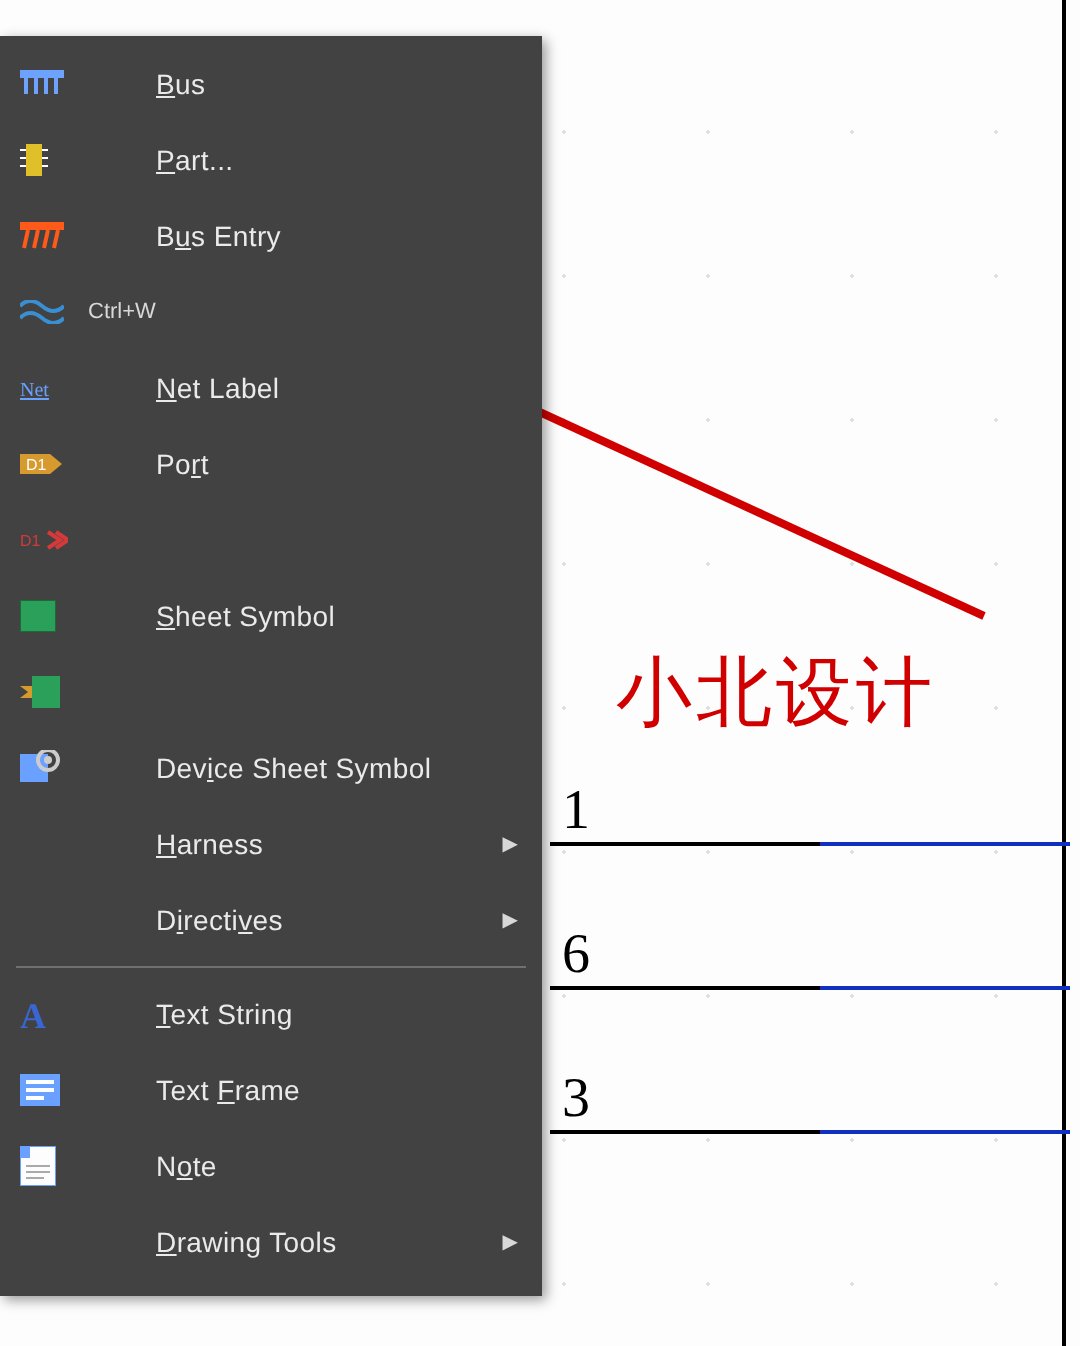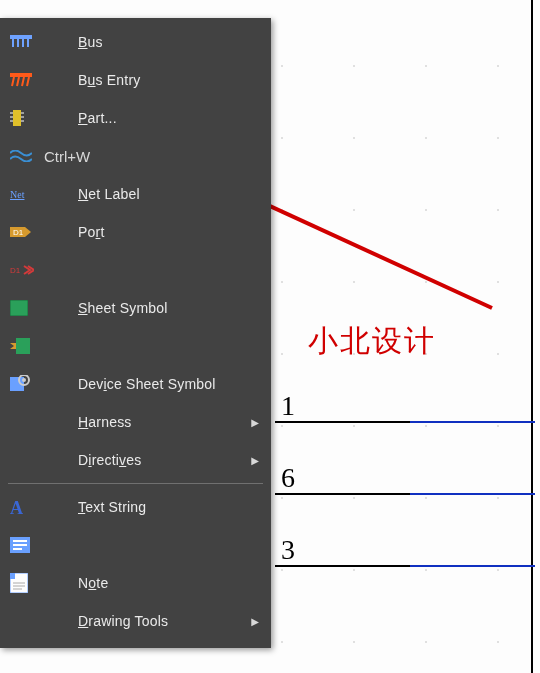--- a/index.html
+++ b/index.html
@@ -55,21 +55,21 @@
       flex: 1;
       color: #eaeaea;
       letter-spacing: .2px;
       margin-left: 34px;
     }
     .menu-item .label u {
       text-decoration: underline;
     }
     .menu-item .shortcut {
       color: #d8d8d8;
-      font-size: 15px;
+      font-size: 11px;
       margin-right: 2px;
     }
     .menu-item .arrow {
       color: #d8d8d8;
       font-size: 10px;
       margin-left: 6px;
     }
     .menu-sep {
       height: 1px;
       background: #707070;
@@ -92,21 +92,21 @@
     .pin-blue {
       position: absolute;
       width: 125px;
       height: 2px;
       background: #1030c0;
     }
     .red-text {
       position: absolute;
       color: #d00000;
       font-family: "SimSun", sans-serif;
-      font-size: 30px;
+      font-size: 38px;
       letter-spacing: 2px;
     }
     .red-arrow {
       position: absolute;
       pointer-events: none;
     }
     .outer-border {
       position: absolute;
       top: 0;
       left: 0;
@@ -156,46 +156,46 @@
             <line x1="3" y1="4" x2="3" y2="12" stroke="#6ea2ff" stroke-width="2"></line>
             <line x1="8" y1="4" x2="8" y2="12" stroke="#6ea2ff" stroke-width="2"></line>
             <line x1="13" y1="4" x2="13" y2="12" stroke="#6ea2ff" stroke-width="2"></line>
             <line x1="18" y1="4" x2="18" y2="12" stroke="#6ea2ff" stroke-width="2"></line>
           </svg>
         </span>
         <span class="label"><u>B</u>us</span>
       </div>
       <div class="menu-item">
         <span class="icon-wrap">
-          <svg width="22" height="14">
-            <rect x="0" y="0" width="22" height="4" fill="#ff5a1a"></rect>
-            <line x1="4" y1="4" x2="2" y2="13" stroke="#ff5a1a" stroke-width="2"></line>
-            <line x1="9" y1="4" x2="7" y2="13" stroke="#ff5a1a" stroke-width="2"></line>
-            <line x1="14" y1="4" x2="12" y2="13" stroke="#ff5a1a" stroke-width="2"></line>
-            <line x1="19" y1="4" x2="17" y2="13" stroke="#ff5a1a" stroke-width="2"></line>
-          </svg>
-        </span>
-        <span class="label">B<u>u</u>s Entry</span>
-      </div>
-      <div class="menu-item">
-        <span class="icon-wrap">
           <svg width="14" height="20">
             <rect x="3" y="2" width="8" height="16" fill="#e0c02a"></rect>
             <line x1="0" y1="5" x2="3" y2="5" stroke="#fff" stroke-width="1"></line>
             <line x1="0" y1="9" x2="3" y2="9" stroke="#fff" stroke-width="1"></line>
             <line x1="0" y1="13" x2="3" y2="13" stroke="#fff" stroke-width="1"></line>
             <line x1="11" y1="5" x2="14" y2="5" stroke="#fff" stroke-width="1"></line>
             <line x1="11" y1="9" x2="14" y2="9" stroke="#fff" stroke-width="1"></line>
             <line x1="11" y1="13" x2="14" y2="13" stroke="#fff" stroke-width="1"></line>
           </svg>
         </span>
         <span class="label"><u>P</u>art...</span>
       </div>
       <div class="menu-item">
         <span class="icon-wrap">
+          <svg width="22" height="14">
+            <rect x="0" y="0" width="22" height="4" fill="#ff5a1a"></rect>
+            <line x1="4" y1="4" x2="2" y2="13" stroke="#ff5a1a" stroke-width="2"></line>
+            <line x1="9" y1="4" x2="7" y2="13" stroke="#ff5a1a" stroke-width="2"></line>
+            <line x1="14" y1="4" x2="12" y2="13" stroke="#ff5a1a" stroke-width="2"></line>
+            <line x1="19" y1="4" x2="17" y2="13" stroke="#ff5a1a" stroke-width="2"></line>
+          </svg>
+        </span>
+        <span class="label">B<u>u</u>s Entry</span>
+      </div>
+      <div class="menu-item">
+        <span class="icon-wrap">
           <svg width="22" height="12">
             <path d="M0 3 Q5 -2 11 3 T22 3" stroke="#3a8fd4" stroke-width="2" fill="none"></path>
             <path d="M0 9 Q5 4 11 9 T22 9" stroke="#3a8fd4" stroke-width="2" fill="none"></path>
           </svg>
         </span>
         <span class="shortcut">Ctrl+W</span>
       </div>
       <div class="menu-item">
         <span class="icon-wrap">
           <svg width="24" height="14">
@@ -272,20 +272,21 @@
       </div>
       <div class="menu-item">
         <span class="icon-wrap">
           <svg width="20" height="16">
             <rect x="0" y="0" width="20" height="16" fill="#6aa0ff"></rect>
             <line x1="3" y1="4" x2="17" y2="4" stroke="#fff" stroke-width="2"></line>
             <line x1="3" y1="8" x2="17" y2="8" stroke="#fff" stroke-width="2"></line>
             <line x1="3" y1="12" x2="12" y2="12" stroke="#fff" stroke-width="2"></line>
           </svg>
         </span>
+        <span class="label">Text <u>F</u>rame</span>
       </div>
       <div class="menu-item">
         <span class="icon-wrap">
           <svg width="18" height="20">
             <rect x="0" y="0" width="18" height="20" fill="#fdfdfd" stroke="#6aa0ff" stroke-width="1"></rect>
             <rect x="0" y="0" width="5" height="6" fill="#6aa0ff"></rect>
             <line x1="3" y1="10" x2="15" y2="10" stroke="#aaa"></line>
             <line x1="3" y1="13" x2="15" y2="13" stroke="#aaa"></line>
             <line x1="3" y1="16" x2="12" y2="16" stroke="#aaa"></line>
           </svg>

